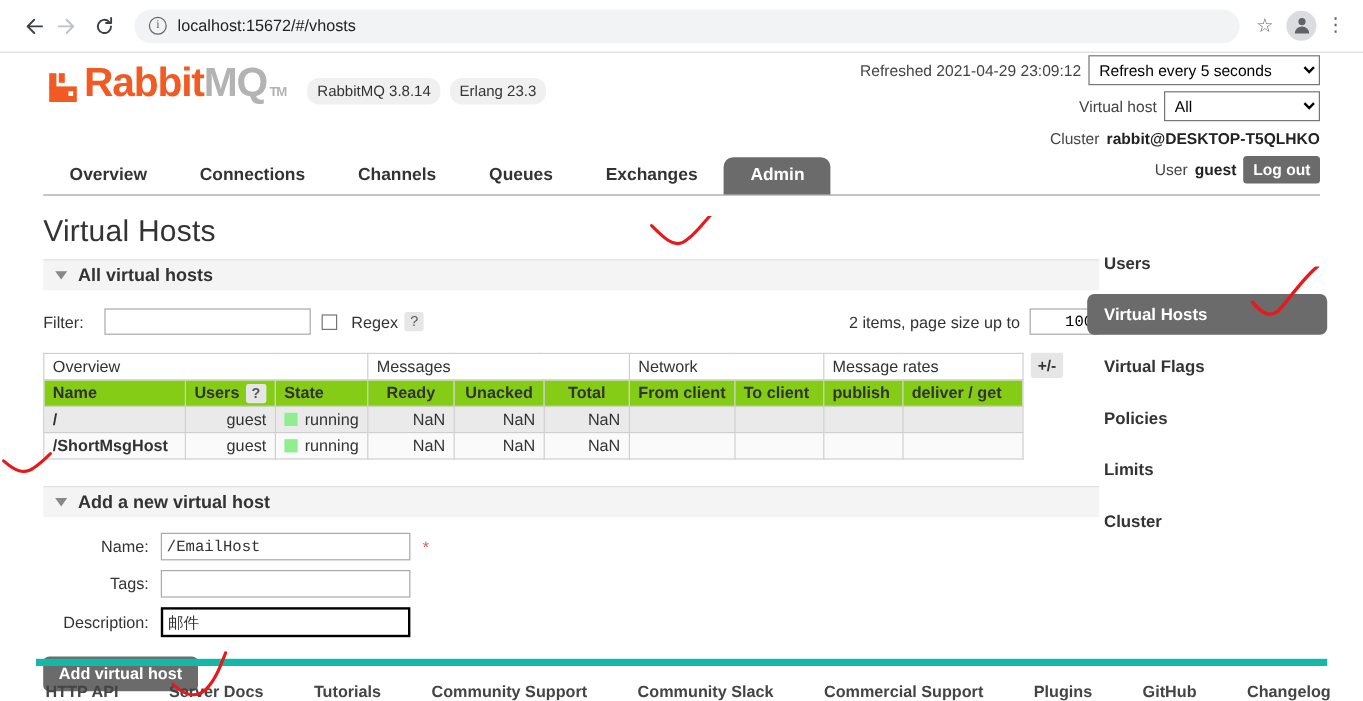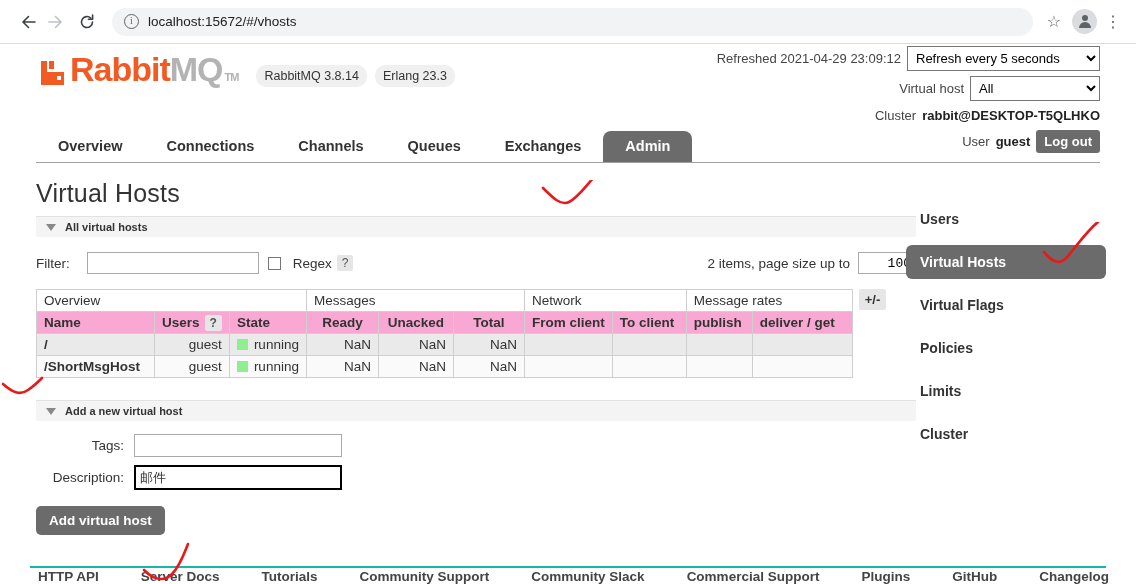--- a/index.html
+++ b/index.html
@@ -179,21 +179,21 @@
     gap: 9px;
     width: 880px;
   }
   .tri {
     width: 0; height: 0;
     border-left: 5.5px solid transparent;
     border-right: 5.5px solid transparent;
     border-top: 7px solid #888;
     margin-left: 4px;
   }
-  .section-title { font-size: 11px; font-weight: bold; color: #333; }
+  .section-title { font-size: 15px; font-weight: bold; color: #333; }
 
   .filter-row {
     display: flex;
     align-items: center;
     margin-top: 14px;
     height: 24px;
     width: 880px;
   }
   .filter-label { font-size: 13.5px; color: #333; margin-right: 17px; }
   .filter-input {
@@ -241,21 +241,21 @@
   }
   th.group {
     font-weight: normal;
     text-align: left;
     background: #ffffff;
     font-size: 13.5px;
   }
   th.col {
     font-weight: bold;
     text-align: left;
-    background: #f9a8d4;
+    background: #84cc16;
     white-space: nowrap;
   }
   th.col.num { text-align: center; }
   td.num { text-align: right; color: #555; }
   td.name { font-weight: bold; color: #111; }
   td.users { text-align: right; color: #444; }
   tr.row-alt td { background: #eaeaea; }
   tr.row-plain td { background: #fafafa; }
   .state-cell { display: flex; align-items: center; gap: 6px; }
   .state-dot { width: 11px; height: 11px; background: #90ee90; display: inline-block; }
@@ -324,22 +324,22 @@
     border-radius: 6px;
     cursor: pointer;
   }
   .side-item.active { background: #6b6b6b; color: #ffffff; }
 
   
   .footer {
     position: absolute;
     left: 30px; bottom: 0;
     width: 1076px;
-    border-top: 2px solid #14b8a6;
-    padding-top: 1px;
+    border-top: 6px solid #14b8a6;
+    padding-top: 14px;
     display: flex;
     gap: 42px;
     padding-left: 8px;
   }
   .footer a {
     font-size: 13.5px;
     font-weight: bold;
     color: #444;
     text-decoration: none;
     white-space: nowrap;
@@ -527,20 +527,25 @@
     </div>
 
     <div class="add-section">
       <div class="section-bar">
         <span class="tri"></span>
         <span class="section-title">Add a new virtual host</span>
       </div>
 
       <div class="form-grid">
         <div class="form-row">
+          <span class="form-label">Name:</span>
+          <input class="form-input" type="text" value="/EmailHost" style="">
+          <span class="req-star">*</span>
+        </div>
+        <div class="form-row">
           <span class="form-label">Tags:</span>
           <input class="form-input" type="text" value="" style="">
         </div>
         <div class="form-row">
           <span class="form-label">Description:</span>
           <input class="form-input focused" type="text" value="邮件" style="">
         </div>
         <button class="add-btn">Add virtual host</button>
       </div>
     </div>

